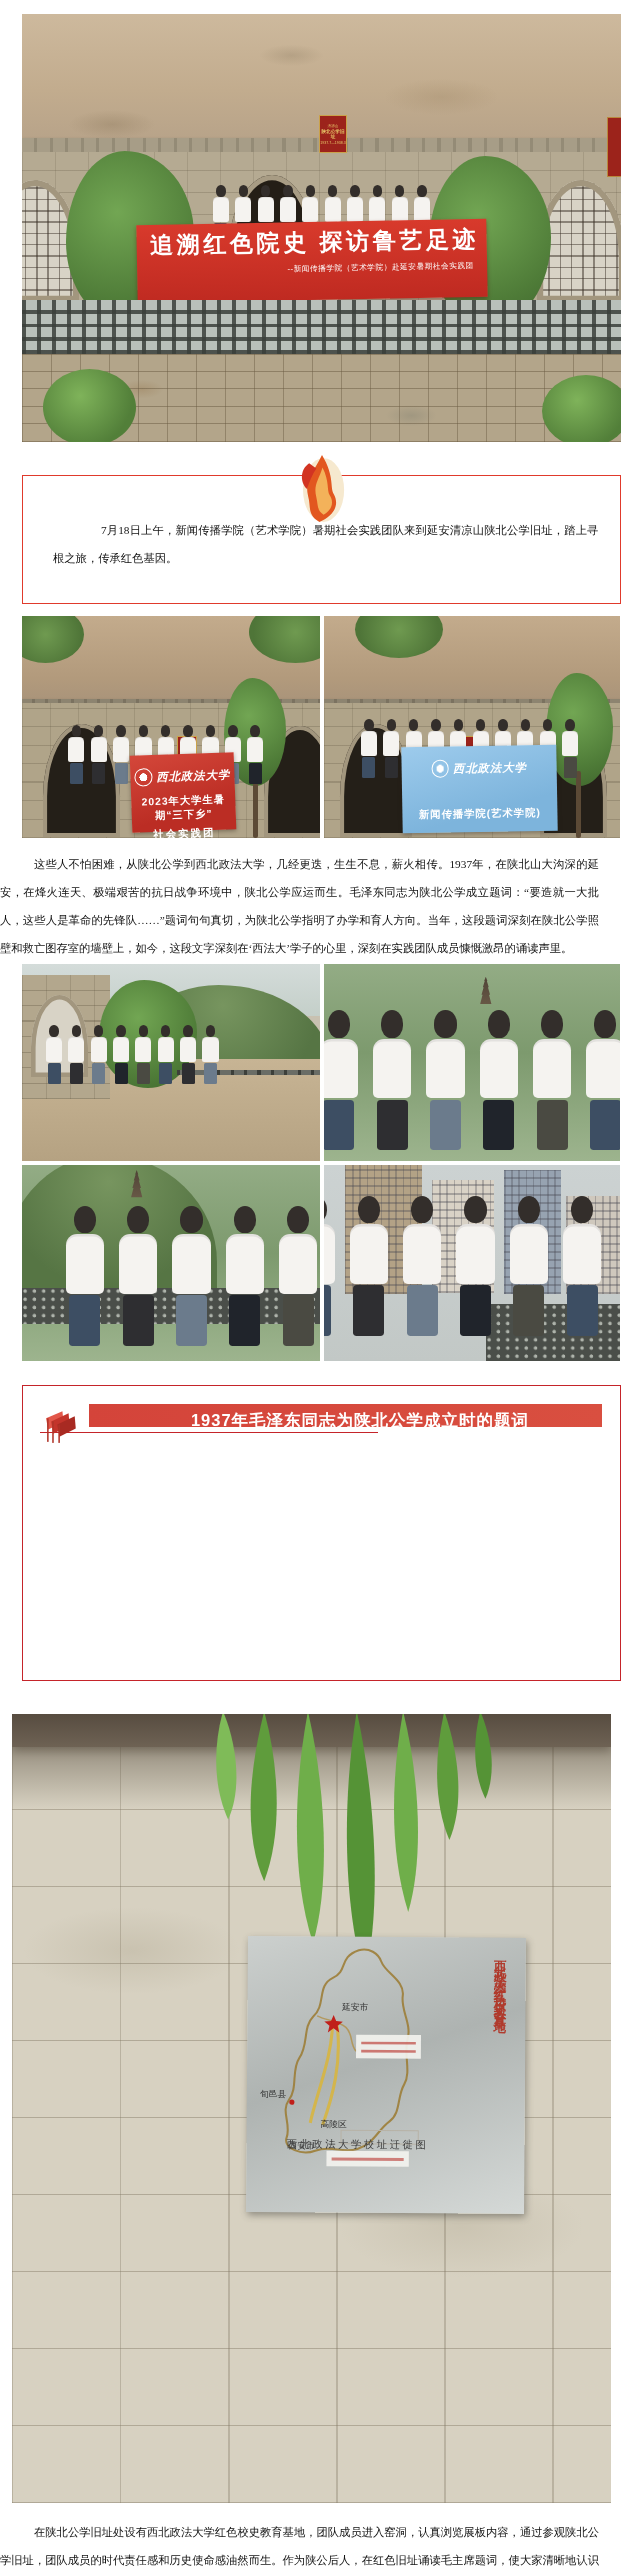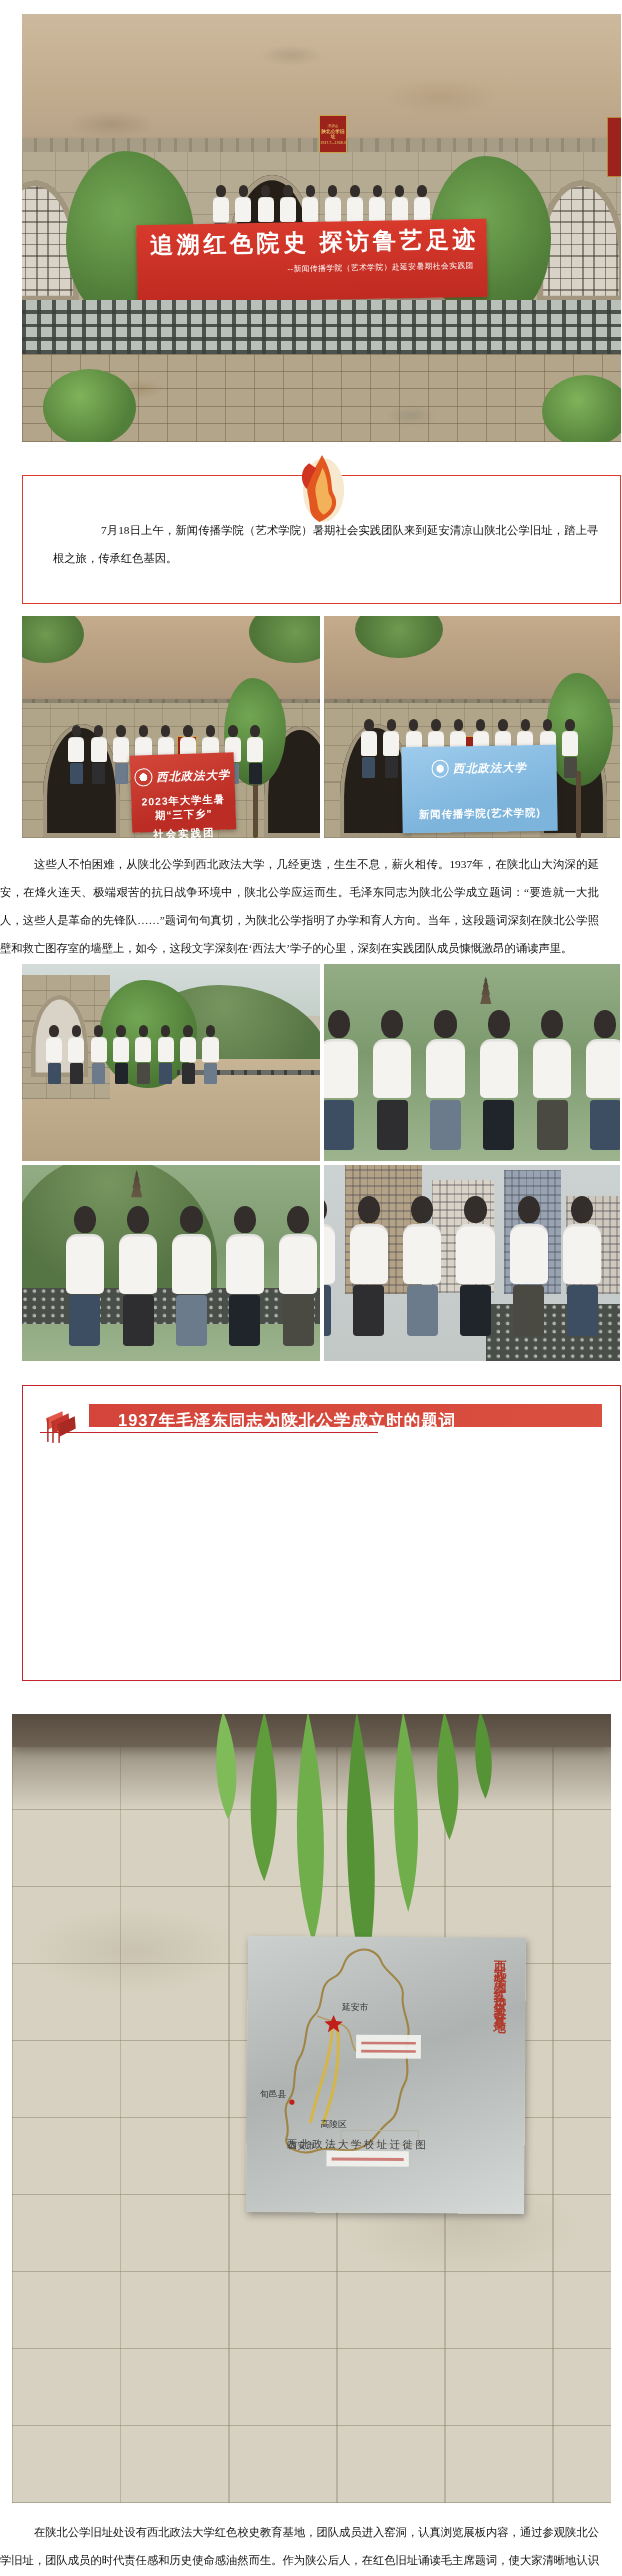--- a/index.html
+++ b/index.html
@@ -102,21 +102,21 @@
   .stone-bldg{position:absolute;background:#b3a78d;background-image:repeating-linear-gradient(0deg,rgba(85,75,55,.3) 0 1px,transparent 1px 15.5px),repeating-linear-gradient(90deg,rgba(85,75,55,.2) 0 1px,transparent 1px 24px);}
   .pagoda{position:absolute;width:13.4px;height:31px;background:linear-gradient(180deg,#4f4336,#6b5b48);clip-path:polygon(50% 0,62% 14%,58% 14%,72% 34%,66% 34%,82% 58%,74% 58%,92% 88%,8% 88%,26% 58%,18% 58%,34% 34%,28% 34%,42% 14%,38% 14%);}
   .greenblur{inset:0;background:linear-gradient(180deg,#93ac85 0%,#7d9a6e 45%,#9db48e 100%);}
   .lattice{position:absolute;background:#4a4e49;background-image:radial-gradient(circle at 3.1px 3.1px,#aeb3ab 1.5px,transparent 2.1px);background-size:9.3px 8.2px;}
   .citybg{inset:0;background:linear-gradient(180deg,#ccd2d2,#c2c8c6);}
   .bldg{position:absolute;background-image:repeating-linear-gradient(0deg,rgba(70,70,80,.35) 0 2.1px,transparent 2.1px 8.2px),repeating-linear-gradient(90deg,rgba(70,70,80,.3) 0 1.5px,transparent 1.5px 7.2px);}
 
   
   .quote-box{margin-top:24px;border:1px solid #c5242a;height:296px;padding:18.5px 0 0 0;}
   .quote-bar{margin-left:66px;margin-right:18px;height:23px;background:linear-gradient(90deg,#d4443a,#d94f40);
-     color:#fff;font-size:16.5px;font-weight:bold;line-height:33px;padding-left:29px;letter-spacing:1px;box-sizing:border-box;}
+     color:#fff;font-size:16.5px;font-weight:bold;line-height:33px;padding-left:29px;letter-spacing:1px;box-sizing:border-box;text-align:center;}
   .flags{position:absolute;left:19.6px;top:23px;}
   .quote-underline{margin-left:17px;margin-top:4.6px;width:338px;height:1.5px;background:#c5242a;}
   .quote-text{margin:11.3px 19.6px 0 29px;font-size:11.3px;line-height:27px;color:#4a4a4a;text-align:justify;text-indent:30px;}
 
   
   .wallphoto{margin-top:33px;height:789px;margin-left:12px;}
   .w-wall{inset:0;background:#d7d1c1;
      background-image:repeating-linear-gradient(0deg,rgba(130,120,100,.45) 0 1.5px,transparent 1.5px 77px),
                       repeating-linear-gradient(90deg,rgba(130,120,100,.35) 0 1.5px,transparent 1.5px 108px),
                       radial-gradient(155px 62px at 20% 30%,rgba(160,150,125,.25),transparent 70%),

